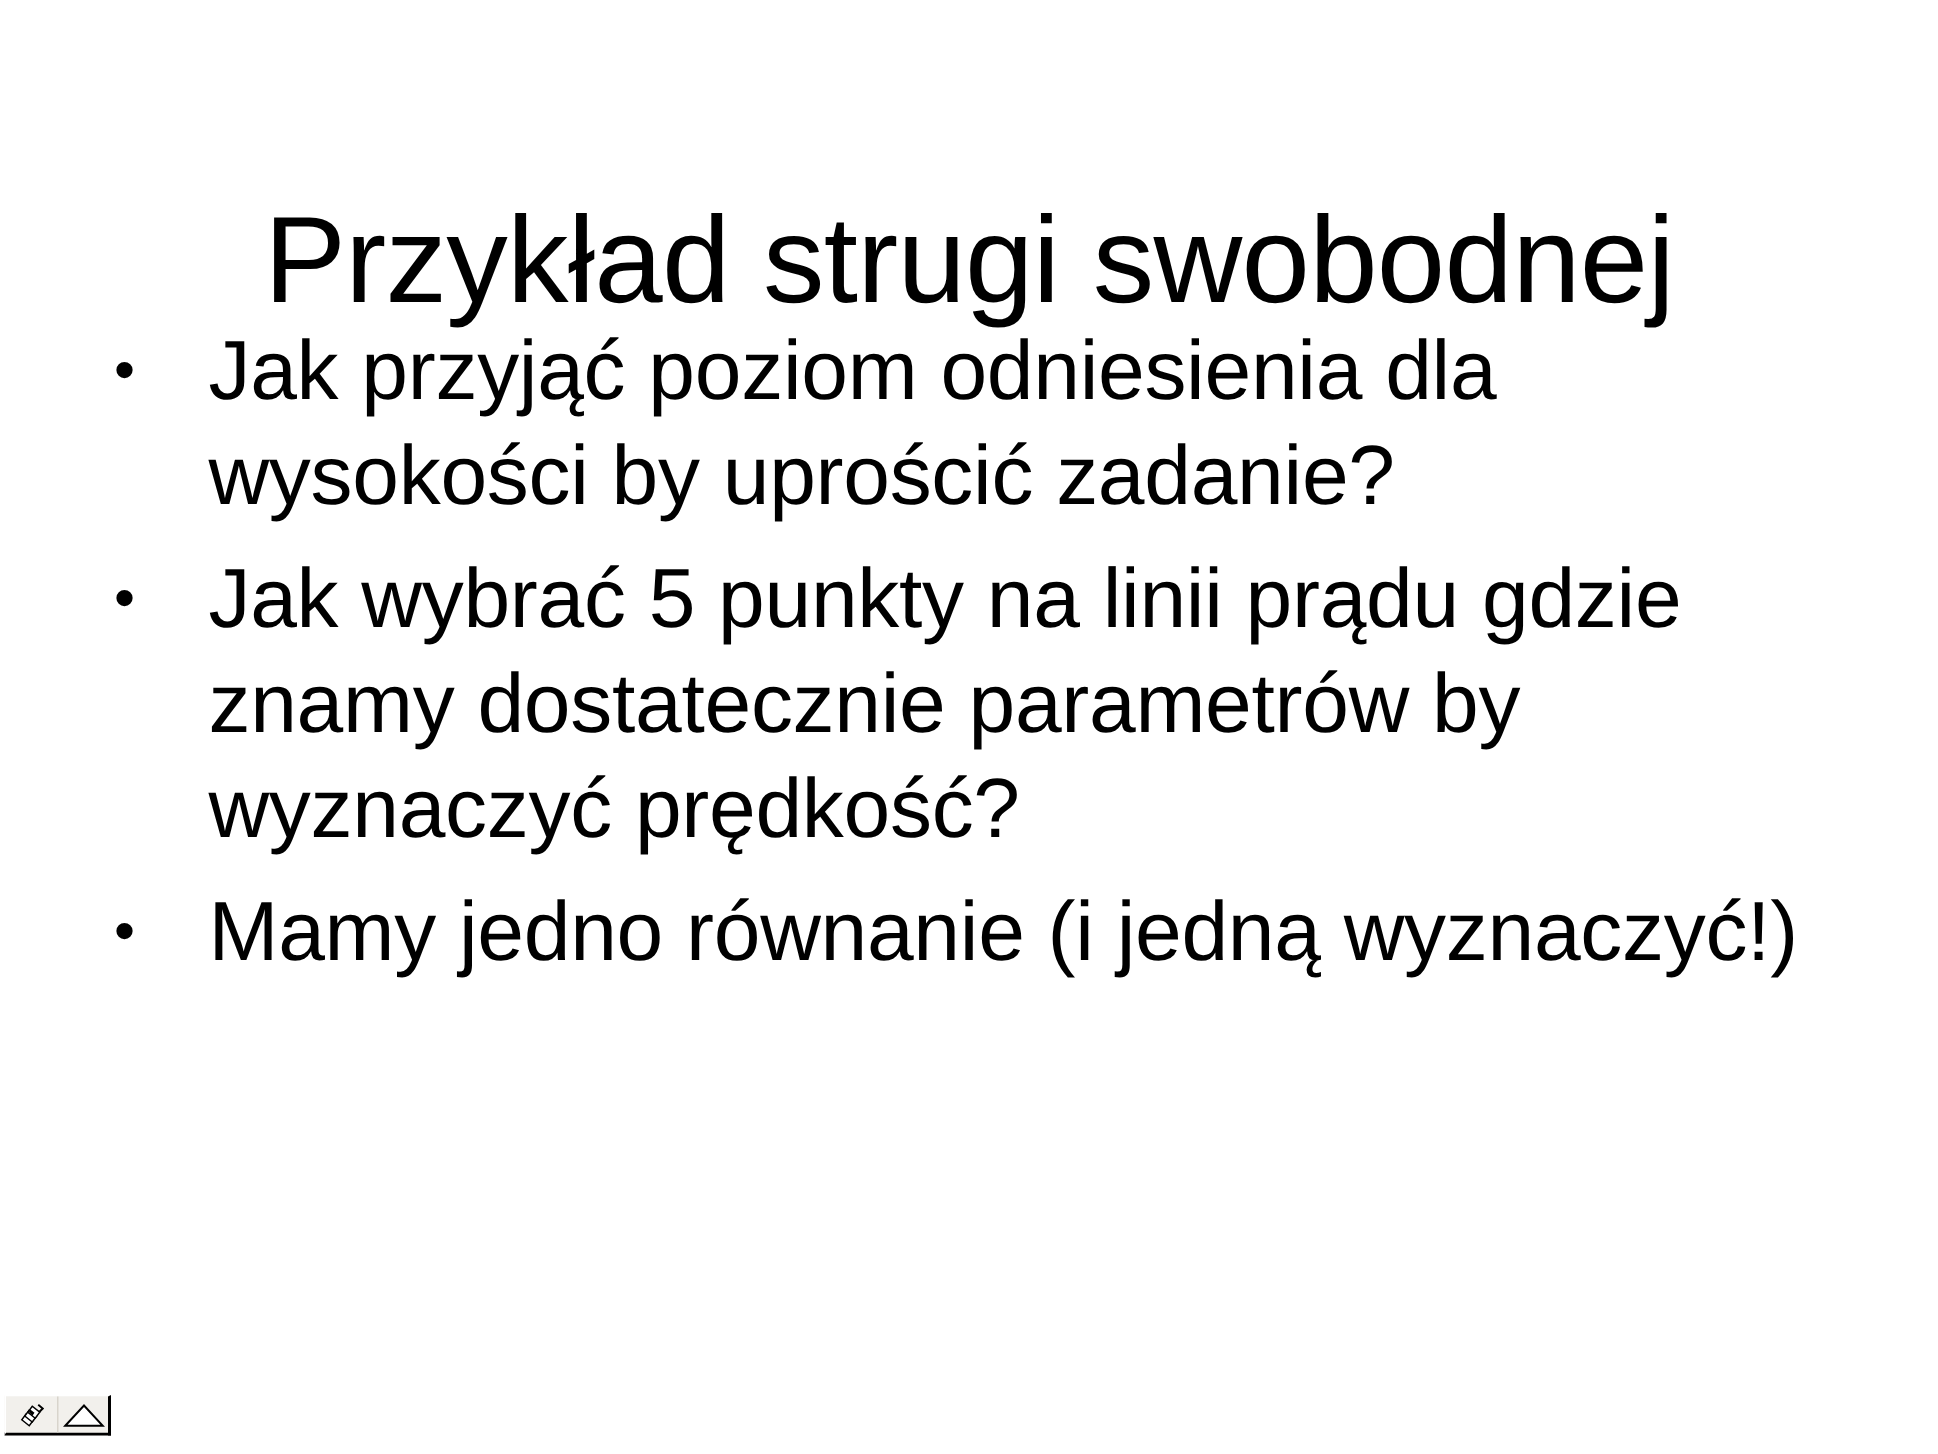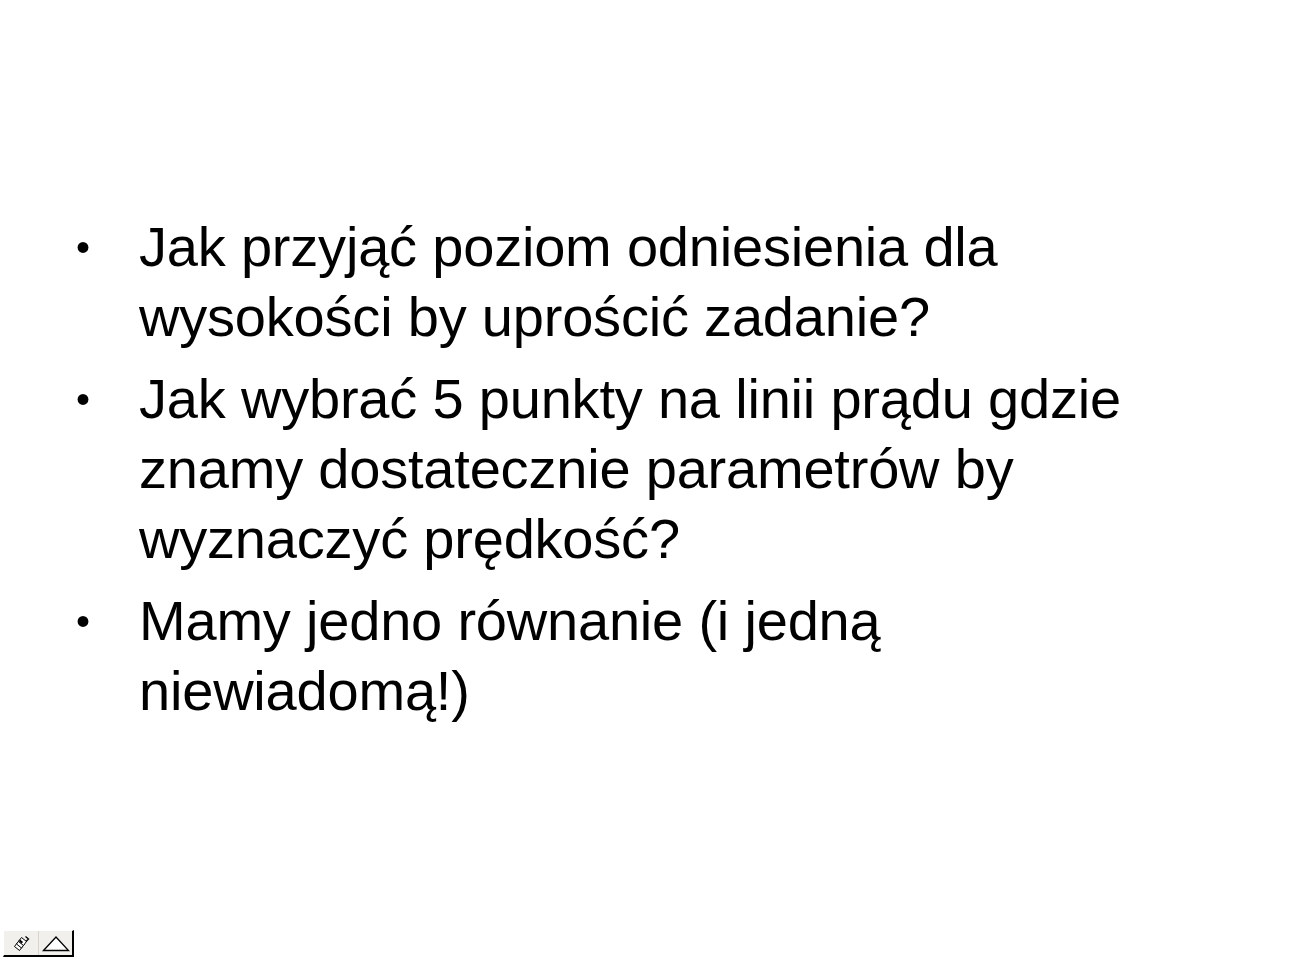--- a/index.html
+++ b/index.html
@@ -104,36 +104,37 @@
 
   .tb-btn svg {
     display: block;
   }
 </style>
 </head>
 <body>
 
 <div class="slide">
 
+  <h1 class="slide-title">Przykład strugi swobodnej</h1>
 
   <div class="body-list">
 
     <div class="bullet-item">
       <span class="bullet-marker">•</span>
       <span class="bullet-text">Jak przyjąć poziom odniesienia dla wysokości by uprościć zadanie?</span>
     </div>
 
     <div class="bullet-item">
       <span class="bullet-marker">•</span>
       <span class="bullet-text">Jak wybrać 5 punkty na linii prądu gdzie znamy dostatecznie parametrów by wyznaczyć prędkość?</span>
     </div>
 
     <div class="bullet-item">
       <span class="bullet-marker">•</span>
-      <span class="bullet-text">Mamy jedno równanie (i jedną niewiadomą!)</span>
+      <span class="bullet-text">Mamy jedno równanie (i jedną wyznaczyć!)</span>
     </div>
 
   </div>
 
   <div class="show-toolbar">
 
     <div class="tb-btn">
       <span>
         <svg width="19" height="19" viewBox="0 0 19 19">
           <path d="M2.5 12.5 L7.5 16.5 L10.5 12.5 L5.5 8.5 Z" fill="#ffffff" stroke="#000000" stroke-width="1"></path>

